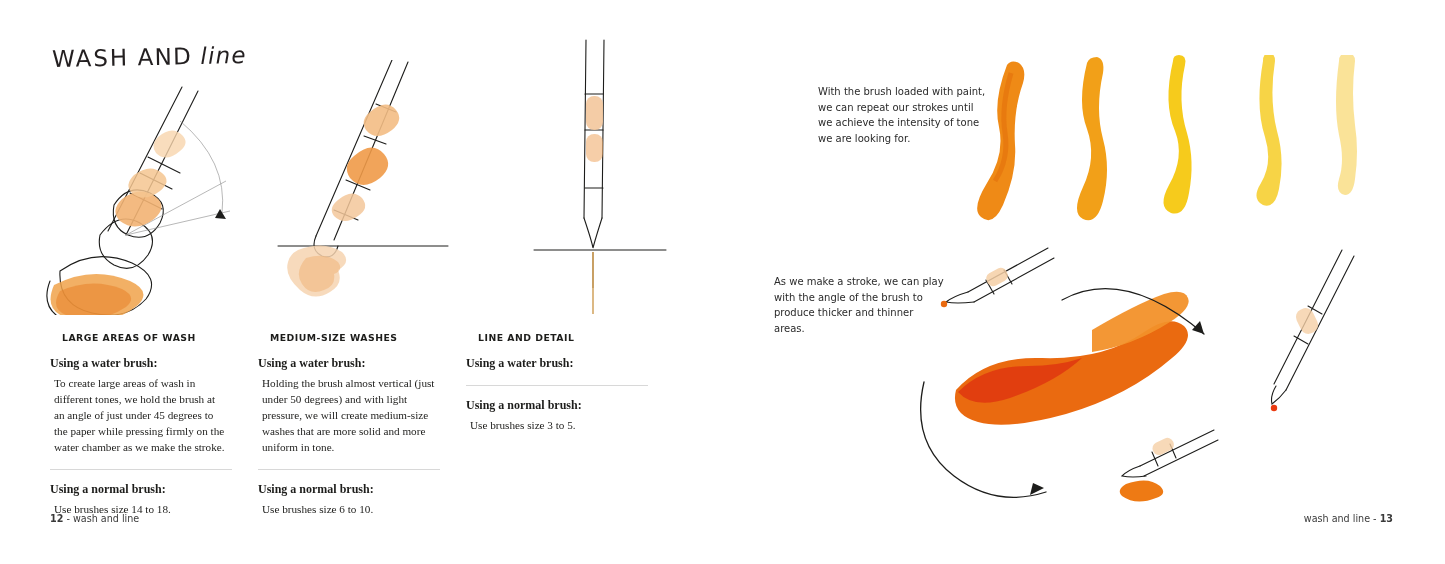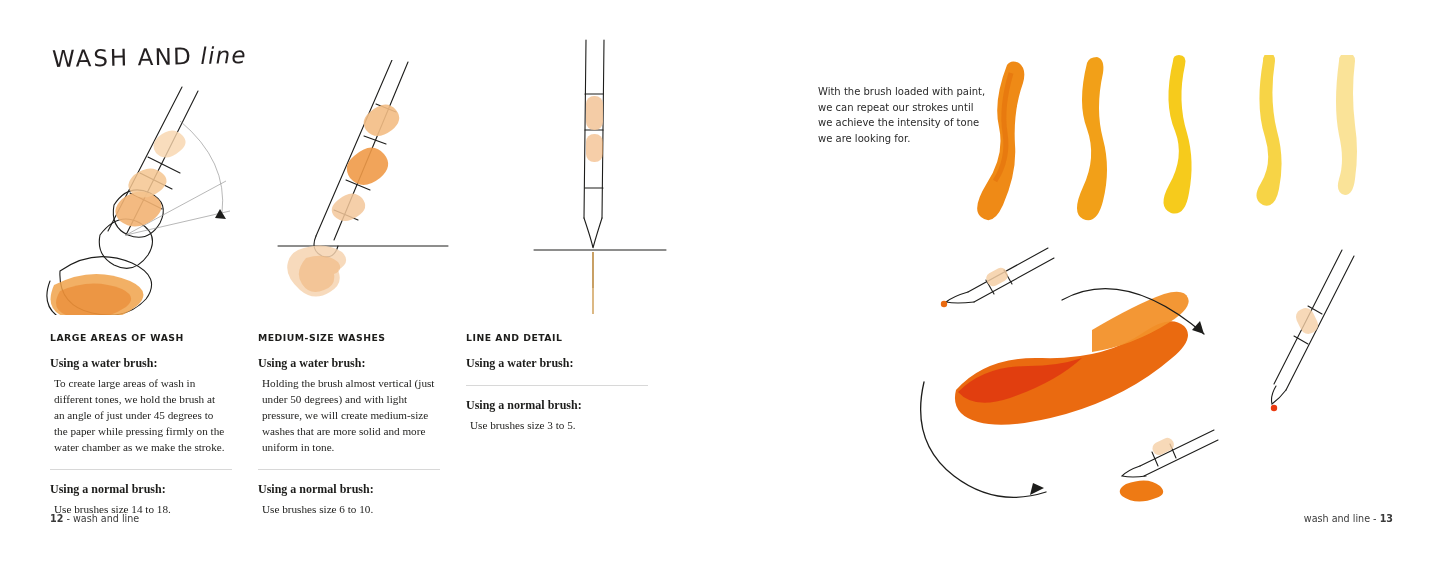--- a/index.html
+++ b/index.html
@@ -57,21 +57,21 @@
     width: 630px;
     display: flex;
     gap: 26px;
   }
   .col { width: 182px; }
   .col h3 {
     font-family: "DejaVu Sans", sans-serif;
     font-size: 9.3px;
     font-weight: 700;
     letter-spacing: 0.5px;
-    margin: 0 0 13px 0;
+    margin: 0 0 13px 12px;
     color: #1d1d1b;
     text-transform: uppercase;
   }
   .col .lead {
     font-family: "Liberation Serif", serif;
     font-weight: 700;
     font-size: 12px;
     margin: 0 0 1px 0;
     color: #1d1d1b;
   }
@@ -240,20 +240,21 @@
 
     <div class="folio folio-left">
       <b>12</b>
       <span>- wash and line</span>
     </div>
   </div>
 
   <div class="page page-right">
 
     <div class="caption cap-1">With the brush loaded with paint, we can repeat our strokes until we achieve the intensity of tone we are looking for.</div>
+    <div class="caption cap-2">As we make a stroke, we can play with the angle of the brush to produce thicker and thinner areas.</div>
 
     <div class="illus" style="left:255px; top:55px;">
       <svg width="420" height="170" viewBox="0 0 420 170">
         <path d="M30 10 q-14 36 -8 62 q6 28 -12 56 q-16 26 -6 34 q12 10 22 -12 q14 -32 12 -60 q-2 -34 8 -62 q4 -14 -4 -20 q-8 -4 -12 2 z" fill="#ef8a16"></path>
         <path d="M34 18 q-10 34 -6 60 q4 26 -10 48" fill="none" stroke="#e2700c" stroke-width="5" opacity="0.6"></path>
         <path d="M110 8 q-10 40 0 66 q10 28 -4 58 q-12 26 0 32 q14 6 20 -18 q8 -32 0 -62 q-8 -30 0 -66 q2 -14 -6 -16 q-8 0 -10 6 z" fill="#f2a018"></path>
         <path d="M196 6 q-10 42 2 70 q10 26 -6 54 q-12 22 2 28 q14 4 18 -20 q6 -32 -2 -60 q-10 -32 -2 -68 q2 -10 -6 -10 q-6 0 -6 6 z" fill="#f6cb1c"></path>
         <path d="M286 6 q-8 46 2 76 q8 26 -4 46 q-10 16 2 22 q12 4 16 -16 q6 -30 -2 -58 q-8 -32 -2 -70 q0 -8 -6 -8 q-6 0 -6 8 z" fill="#f7d23c" opacity="0.95"></path>
         <path d="M362 6 q-6 44 0 74 q6 26 0 44 q-4 14 6 16 q8 0 10 -16 q4 -28 0 -54 q-4 -32 0 -64 q0 -8 -8 -8 q-8 0 -8 8 z" fill="#f9e08d" opacity="0.9"></path>
       </svg>

